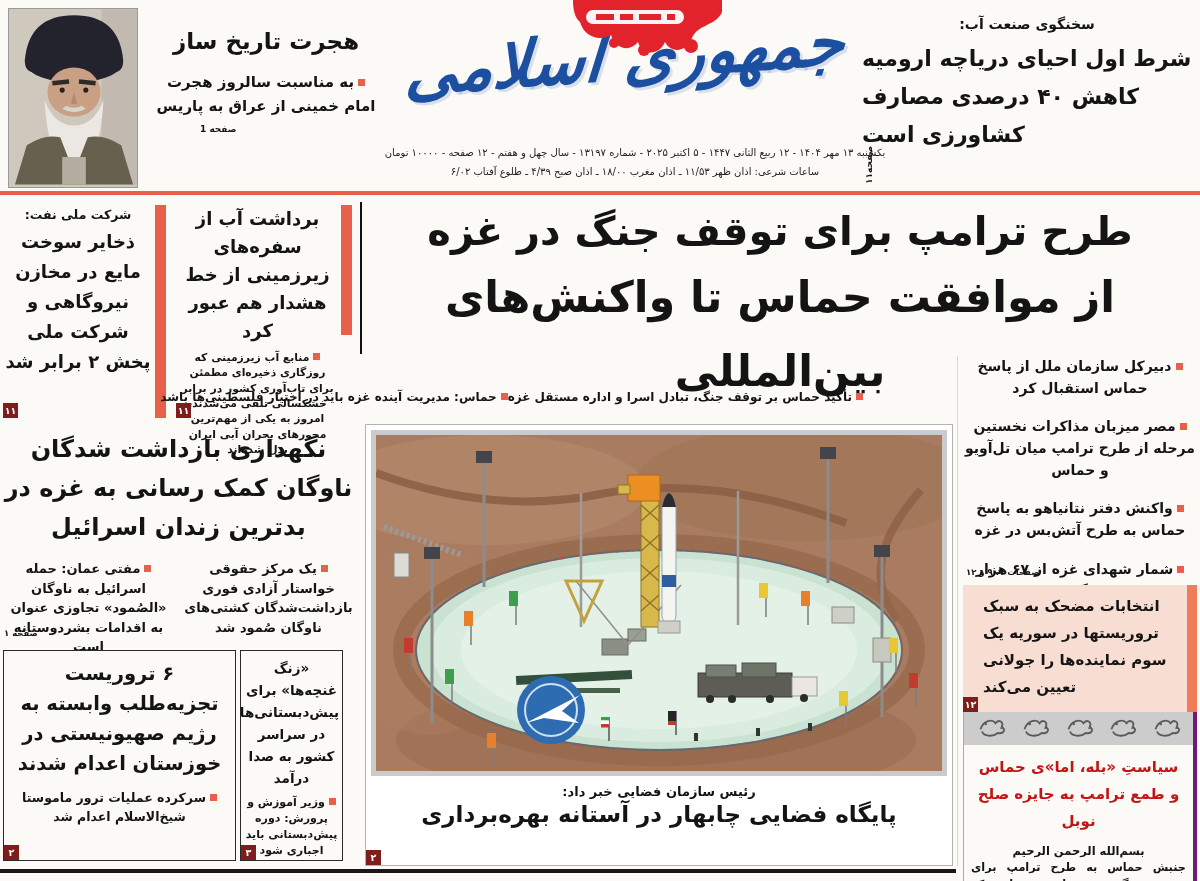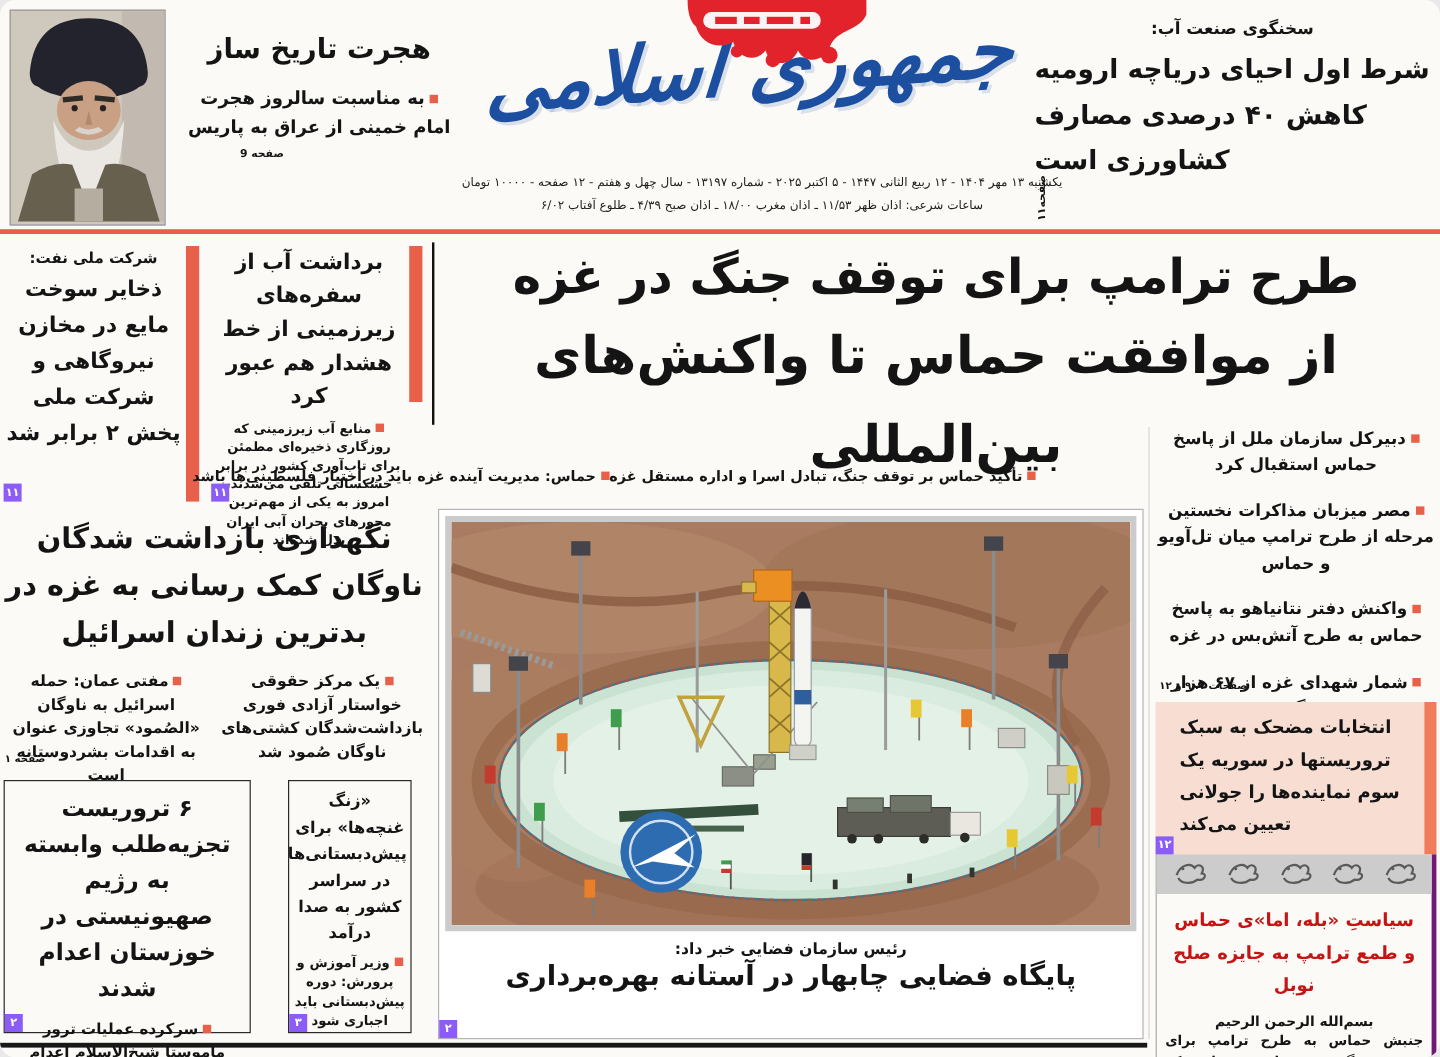--- a/index.html
+++ b/index.html
@@ -1,17 +1,17 @@
 <!DOCTYPE html>
 <html lang="fa"><head>
 <meta charset="utf-8">
 <style>
   html,body{margin:0;padding:0;background:#e9e9e9;}
   .page{position:relative;width:1200px;height:881px;background:#fbfaf6;overflow:hidden;
-        direction:rtl;font-family:"DejaVu Sans",sans-serif;color:#141414;border-radius:13px;}
+        direction:rtl;font-family:"DejaVu Sans",sans-serif;color:#141414;}
   .b{font-weight:bold;}
   
   .kh-box{position:absolute;left:8px;top:8px;width:128px;height:178px;border:1px solid #999;background:#cfc8bd;}
   .tl-block{position:absolute;left:140px;top:28px;width:252px;}
   .tl-h{font-size:23px;font-weight:bold;text-align:center;}
   .tl-d{margin-top:16px;font-size:15px;font-weight:bold;line-height:1.6;text-align:center;padding:0 14px;}
   .tl-p{font-size:9px;font-weight:bold;margin-top:6px;text-align:left;padding-left:60px;}
   .mh-block{position:absolute;left:390px;top:0;width:470px;height:190px;}
   .mh-drip{position:absolute;top:0;left:0;z-index:3;}
   .mh-title{position:absolute;top:20px;width:100%;text-align:center;font-size:64px;font-weight:bold;font-style:italic;
@@ -33,21 +33,21 @@
   .vbar-a{position:absolute;left:155px;top:205px;width:11px;height:213px;background:#E8604A;}
   .water-box{position:absolute;left:176px;top:205px;width:163px;height:213px;}
   .water-h{font-size:18px;font-weight:bold;text-align:center;line-height:28px;}
   .water-b{font-size:10.8px;font-weight:bold;line-height:1.42;text-align:center;margin-top:5px;padding:0 2px;}
   .vbar-b{position:absolute;left:341px;top:205px;width:11px;height:130px;background:#E8604A;}
   .flot-block{position:absolute;left:0;top:430px;width:357px;height:215px;}
   .flot-h{font-size:24px;font-weight:bold;text-align:center;line-height:39px;}
   .flot-row{display:flex;justify-content:space-between;margin-top:12px;padding:0 3px;}
   .flot-cell{width:171px;font-size:13px;font-weight:bold;line-height:1.5;text-align:center;}
   .flot-p{position:absolute;left:4px;top:198px;font-size:8.5px;font-weight:bold;}
-  .exec-box{position:absolute;left:3px;top:650px;width:206px;height:211px;border:1.5px solid #2a2a2a;box-sizing:border-box;}
+  .exec-box{position:absolute;left:3px;top:650px;width:233px;height:211px;border:1.5px solid #2a2a2a;box-sizing:border-box;}
   .exec-h{font-size:19.5px;font-weight:bold;text-align:center;line-height:30px;margin-top:8px;padding:0 8px;}
   .exec-s{font-size:12.5px;font-weight:bold;text-align:center;line-height:1.5;margin-top:10px;padding:0 12px;}
   .pre-box{position:absolute;left:240px;top:650px;width:103px;height:211px;border:1.5px solid #2a2a2a;box-sizing:border-box;}
   .pre-h{font-size:13.5px;font-weight:bold;text-align:center;line-height:22px;margin-top:6px;padding:0 3px;}
   .pre-s{font-size:11px;font-weight:bold;text-align:center;line-height:16px;margin-top:6px;padding:0 4px;}
   
   .lead-block{position:absolute;left:360px;top:202px;width:836px;height:152px;border-left:2px solid #111;}
   .lead-l1{font-size:40px;font-weight:bold;text-align:center;line-height:58px;}
   .lead-l2{font-size:43px;font-weight:bold;text-align:center;line-height:74px;}
   .lead-sub{position:absolute;left:365px;top:353px;width:592px;text-align:center;font-size:14.5px;
@@ -71,21 +71,21 @@
              box-sizing:border-box;padding:8px 12px 0 20px;}
   .syria-bar{position:absolute;right:0;top:0;width:10px;height:100%;background:#EF7D5C;}
   .syria-h{font-size:15px;font-weight:bold;text-align:left;line-height:27px;}
   .edit-box{position:absolute;left:963px;top:712px;width:234px;height:210px;border-left:1px solid #aaa;
             border-right:4px solid #701a75;box-sizing:border-box;}
   .edit-strip{height:33px;background:#cccccc;display:flex;align-items:center;justify-content:space-around;padding:0 5px;}
   .edit-h{font-size:15px;font-weight:bold;color:#C41414;text-align:center;line-height:27px;margin-top:9px;}
   .edit-bism{font-size:11.5px;font-weight:bold;text-align:center;margin-top:9px;}
   .edit-body{font-size:11.3px;font-weight:bold;text-align:justify;line-height:16.5px;margin-top:2px;padding:0 7px;}
   
-  .badge{position:absolute;left:0;bottom:0;width:15px;height:15px;background:#8b5cf6;color:#fff;
+  .badge{position:absolute;left:0;bottom:0;width:15px;height:15px;background:#7f1d1d;color:#fff;
          font-size:9.5px;font-weight:bold;display:flex;align-items:center;justify-content:center;z-index:4;}
   .rsq{display:inline-block;width:8px;height:8px;background:#E8604A;margin-left:5px;vertical-align:1px;}
   .rsq-s{width:7px;height:7px;margin-left:4px;}
 </style>
 </head>
 <body>
 
 <svg width="0" height="0" style="position:absolute">
   <defs>
     <symbol id="sq" viewBox="0 0 40 30">
@@ -112,21 +112,21 @@
       <path d="M34 92 Q38 160 64 166 Q90 160 94 92 Q84 118 64 118 Q44 118 34 92 Z" fill="#ebe8e3"></path>
       <path d="M52 101 Q64 108 76 101 L72 98 Q64 102 56 98 Z" fill="#d8d4cd"></path>
       <path d="M4 178 L16 138 Q34 126 50 130 L64 166 L78 130 Q94 126 112 138 L124 178 Z" fill="#67604f"></path>
       <rect x="52" y="150" width="24" height="28" fill="#b5ad9f"></rect>
     </svg>
   </div>
 
   <div class="tl-block">
     <div class="tl-h">هجرت تاریخ ساز</div>
     <div class="tl-d"><span class="rsq rsq-s"></span><span>به مناسبت سالروز هجرت امام خمینی از عراق به پاریس</span></div>
-    <div class="tl-p">صفحه 9</div>
+    <div class="tl-p">صفحه 1</div>
   </div>
 
   <div class="mh-block">
     <svg class="mh-drip" width="470" height="60" viewBox="0 0 470 60">
       <path d="M183 0 H332 V12 C326 26 308 24 302 38 C297 52 281 54 275 42 C269 56 252 56 248 42 C240 52 226 50 221 35 C208 42 194 36 190 22 C185 18 183 10 183 0 Z" fill="#E3232B"></path>
       <circle cx="301" cy="46" r="7" fill="#E3232B"></circle>
       <circle cx="254" cy="50" r="6" fill="#E3232B"></circle>
       <circle cx="224" cy="43" r="5" fill="#E3232B"></circle>
       <rect x="196" y="10" width="98" height="14" rx="7" fill="#fff" opacity="0.95"></rect>
       <rect x="206" y="14" width="18" height="6" fill="#E3232B"></rect>

